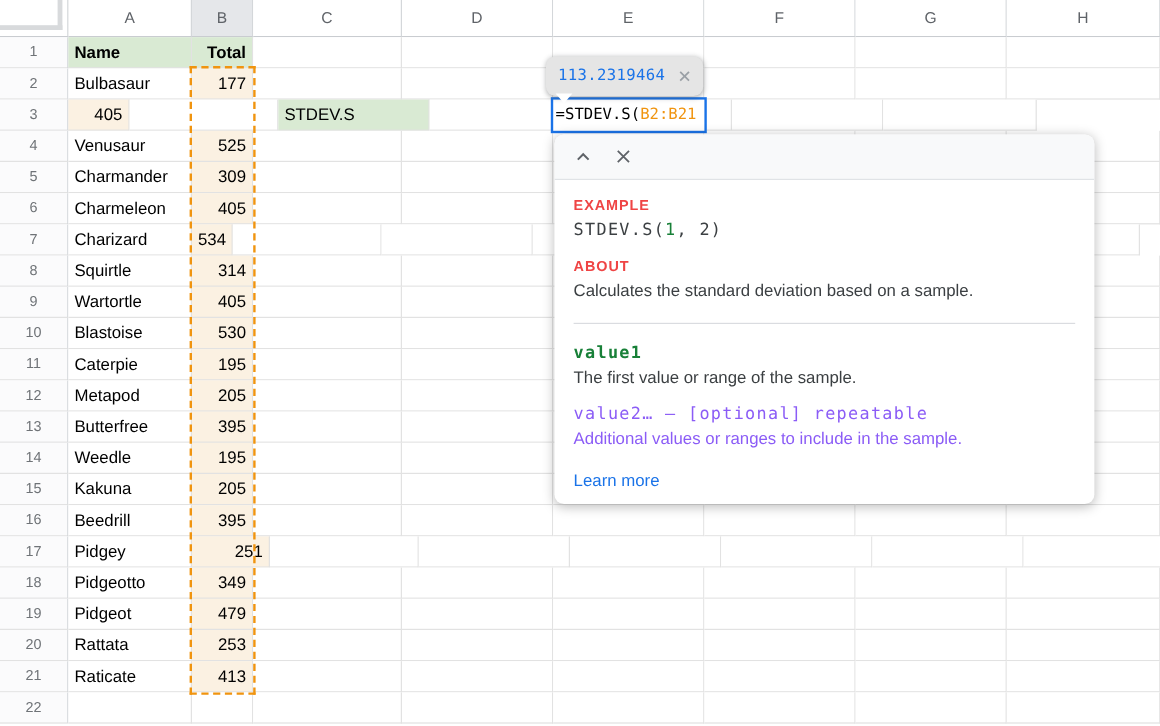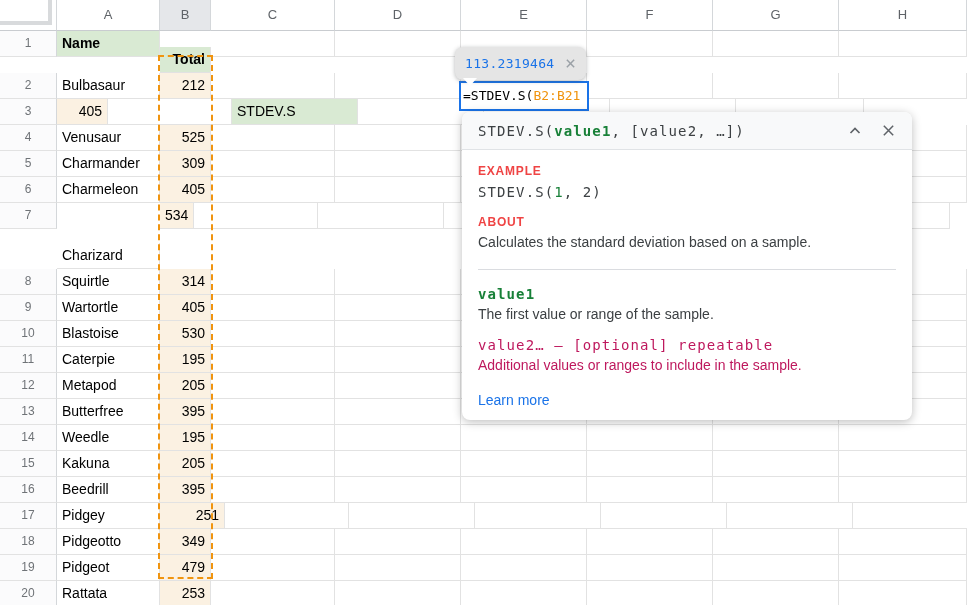--- a/index.html
+++ b/index.html
@@ -52,21 +52,21 @@
   .sig{flex:1;}
   .hd-icons{display:flex;align-items:center;gap:18px;flex:0 0 auto;}
   .hd-icons svg{cursor:pointer;display:block;}
   .help-bd{padding:14px 16px 0;}
   .lbl{font-size:12px;font-weight:700;letter-spacing:.8px;color:#ef4444;line-height:15px;}
   .codeline{margin-top:4px;line-height:18px;}
   .txt{font-size:14px;color:#3c4043;margin-top:3px;line-height:18px;}
   .sp{margin-top:14px;}
   .divider{border:none;border-top:1px solid #dadce0;margin:18px 0 16px;}
   .t-green{color:#188038;}
-  .t-gray{color:#be185d;}
+  .t-gray{color:#8b5cf6;}
   .learn{display:inline-block;margin-top:18px;color:#1a73e8;font-size:14px;cursor:pointer;text-decoration:none;line-height:17px;}
 </style>
 </head>
 <body>
 
 <div class="sheet">
 
   <div class="col-headers" id="col-headers">
       <div class="corner"></div>
       <div class="colh" style="width: 103px;">A</div>
@@ -75,32 +75,32 @@
       <div class="colh" style="width: 126px;">D</div>
       <div class="colh" style="width: 126px;">E</div>
       <div class="colh" style="width: 126px;">F</div>
       <div class="colh" style="width: 126px;">G</div>
       <div class="colh" style="width: 128px;">H</div>
     </div>
   <div class="grid-body" id="grid-body">
       <div class="row">
         <div class="rowh">1</div>
         <div class="cell bg-green bold" style="width: 103px;">Name</div>
-        <div class="cell bg-green bold right" style="width: 51px; margin-top: 16px;">Total</div>
+        <div class="cell bg-green bold right" style="width: 51px;">Total</div>
         <div class="cell" style="width: 124px;"></div>
         <div class="cell" style="width: 126px;"></div>
         <div class="cell" style="width: 126px;"></div>
         <div class="cell" style="width: 126px;"></div>
         <div class="cell" style="width: 126px;"></div>
         <div class="cell" style="width: 128px;"></div>
       </div>
       <div class="row">
         <div class="rowh">2</div>
         <div class="cell" style="width: 103px;">Bulbasaur</div>
-        <div class="cell rangefill right" style="width: 51px;">212</div>
+        <div class="cell rangefill right" style="width: 51px;">177</div>
         <div class="cell" style="width: 124px;"></div>
         <div class="cell" style="width: 126px;"></div>
         <div class="cell" style="width: 126px;"></div>
         <div class="cell" style="width: 126px;"></div>
         <div class="cell" style="width: 126px;"></div>
         <div class="cell" style="width: 128px;"></div>
       </div>
       <div class="row">
         <div class="rowh">3</div>
         <div class="cell rangefill right" style="width: 51px;">405</div>
@@ -139,21 +139,21 @@
         <div class="cell rangefill right" style="width: 51px;">405</div>
         <div class="cell" style="width: 124px;"></div>
         <div class="cell" style="width: 126px;"></div>
         <div class="cell" style="width: 126px;"></div>
         <div class="cell" style="width: 126px;"></div>
         <div class="cell" style="width: 126px;"></div>
         <div class="cell" style="width: 128px;"></div>
       </div>
       <div class="row">
         <div class="rowh">7</div>
-        <div class="cell" style="width: 103px; margin-top: 40px;">Charizard</div>
+        <div class="cell" style="width: 103px;">Charizard</div>
         <div class="cell rangefill right" style="width: 34px;">534</div>
         <div class="cell" style="width: 124px;"></div>
         <div class="cell" style="width: 126px;"></div>
         <div class="cell" style="width: 126px;"></div>
         <div class="cell" style="width: 126px;"></div>
         <div class="cell" style="width: 126px;"></div>
         <div class="cell" style="width: 128px;"></div>
       </div>
       <div class="row">
         <div class="rowh">8</div>
@@ -329,21 +329,20 @@
   <div class="tooltip">
     <span class="tt-val">113.2319464</span>
     <svg class="tt-x" viewBox="0 0 12 12">
       <path d="M2 2 L10 10 M10 2 L2 10" stroke="#9aa0a6" stroke-width="1.6" fill="none"></path>
     </svg>
     <div class="tt-caret"></div>
   </div>
 
   <div class="help">
     <div class="help-hd">
-      <span class="code sig"><span>STDEV.S(</span><span class="t-green bold">value1</span><span>, [value2, …])</span></span>
       <span class="hd-icons">
         <svg width="16" height="16" viewBox="0 0 16 16">
           <path d="M3.5 10 L8 5.5 L12.5 10" stroke="#5f6368" stroke-width="1.7" fill="none"></path>
         </svg>
         <svg width="15" height="15" viewBox="0 0 16 16">
           <path d="M3 3 L13 13 M13 3 L3 13" stroke="#5f6368" stroke-width="1.6" fill="none"></path>
         </svg>
       </span>
     </div>
     <div class="help-bd">

